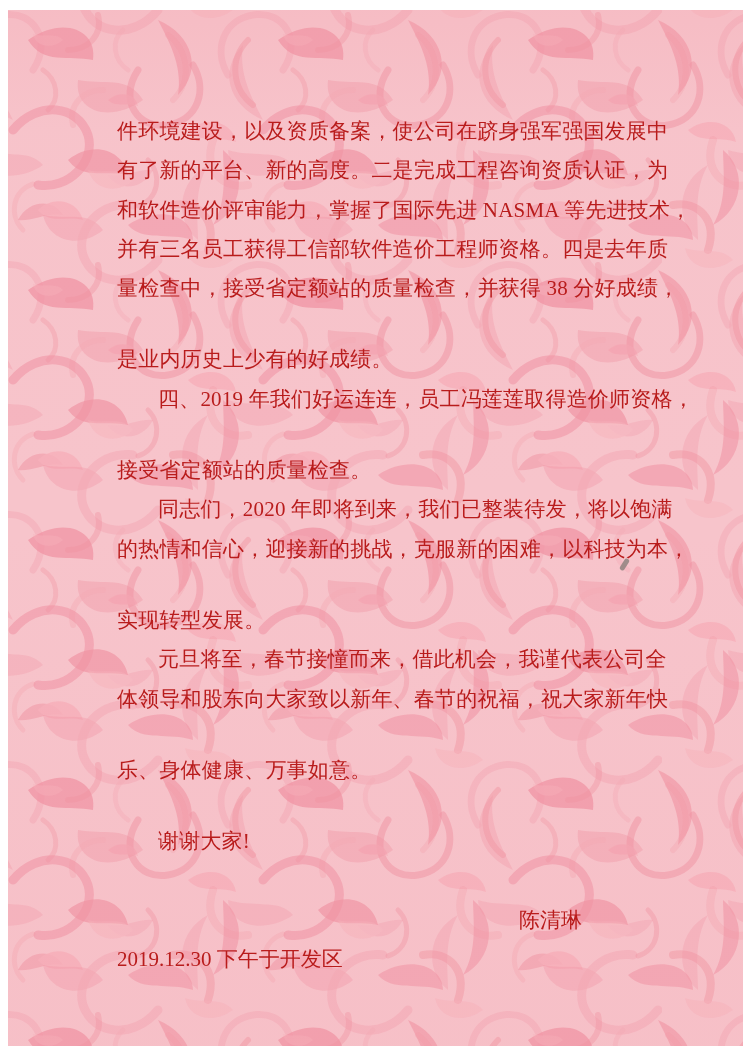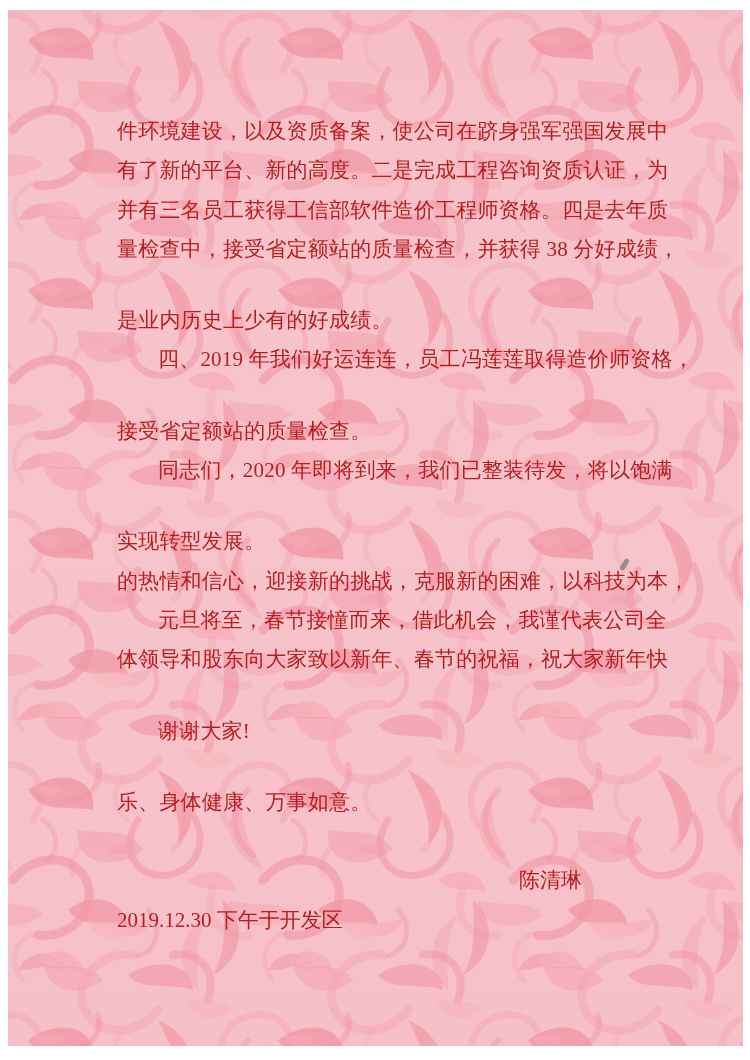--- a/index.html
+++ b/index.html
@@ -106,30 +106,31 @@
   </svg>
 
   <div class="tint"></div>
 
   <div class="smudge"></div>
 
   <div class="text-layer">
     <div>
         <div class="line fill">件环境建设，以及资质备案，使公司在跻身强军强国发展中</div>
         <div class="line fill">有了新的平台、新的高度。二是完成工程咨询资质认证，为</div>
+        <div class="line fill">和软件造价评审能力，掌握了国际先进 NASMA 等先进技术，</div>
         <div class="line fill">并有三名员工获得工信部软件造价工程师资格。四是去年质</div>
         <div class="line fill">量检查中，接受省定额站的质量检查，并获得 38 分好成绩，</div>
         <div class="line end">是业内历史上少有的好成绩。</div>
         <div class="line fill indent">四、2019 年我们好运连连，员工冯莲莲取得造价师资格，</div>
         <div class="line end">接受省定额站的质量检查。</div>
         <div class="line fill indent">同志们，2020 年即将到来，我们已整装待发，将以饱满</div>
+        <div class="line fill">的热情和信心，迎接新的挑战，克服新的困难，以科技为本，</div>
         <div class="line end">实现转型发展。</div>
-        <div class="line fill">的热情和信心，迎接新的挑战，克服新的困难，以科技为本，</div>
         <div class="line fill indent">元旦将至，春节接憧而来，借此机会，我谨代表公司全</div>
         <div class="line fill">体领导和股东向大家致以新年、春节的祝福，祝大家新年快</div>
+        <div class="line end">乐、身体健康、万事如意。</div>
         <div class="line end indent">谢谢大家!</div>
-        <div class="line end">乐、身体健康、万事如意。</div>
       </div>
     <div class="sig-name">陈清琳</div>
     <div class="sig-date">2019.12.30 下午于开发区</div>
   </div>
 
 </div>
 
 </body></html>

